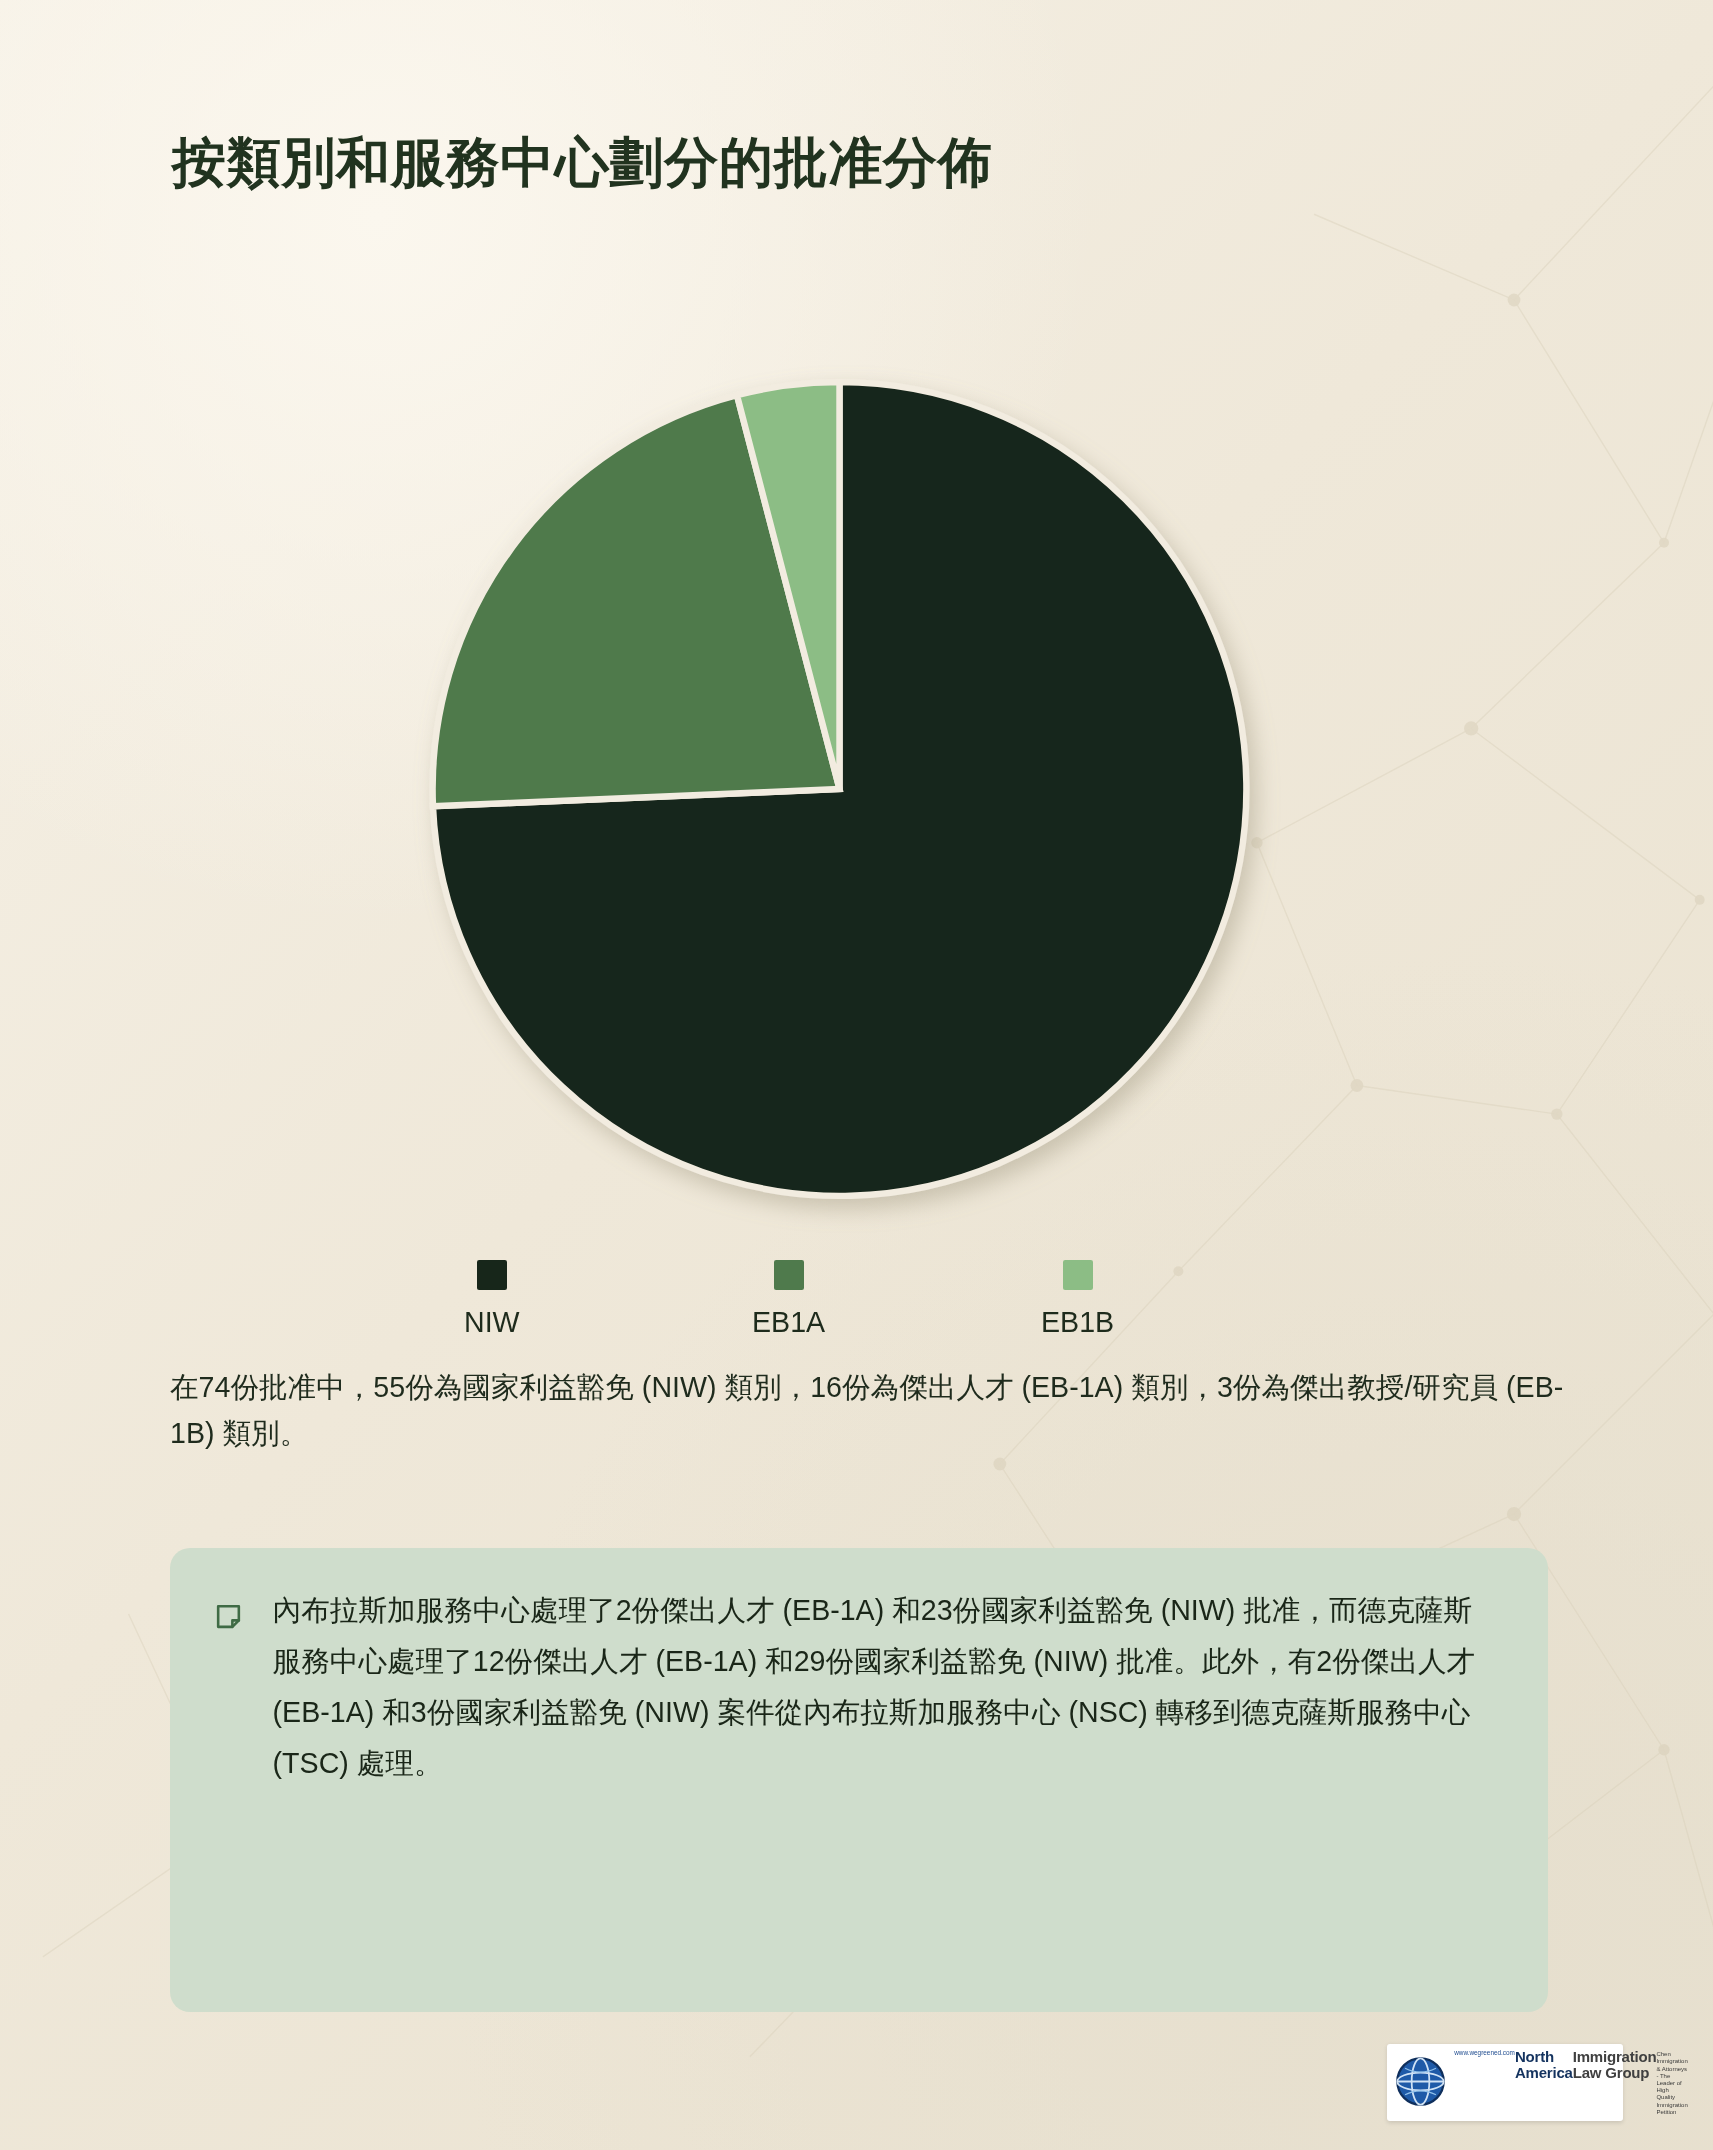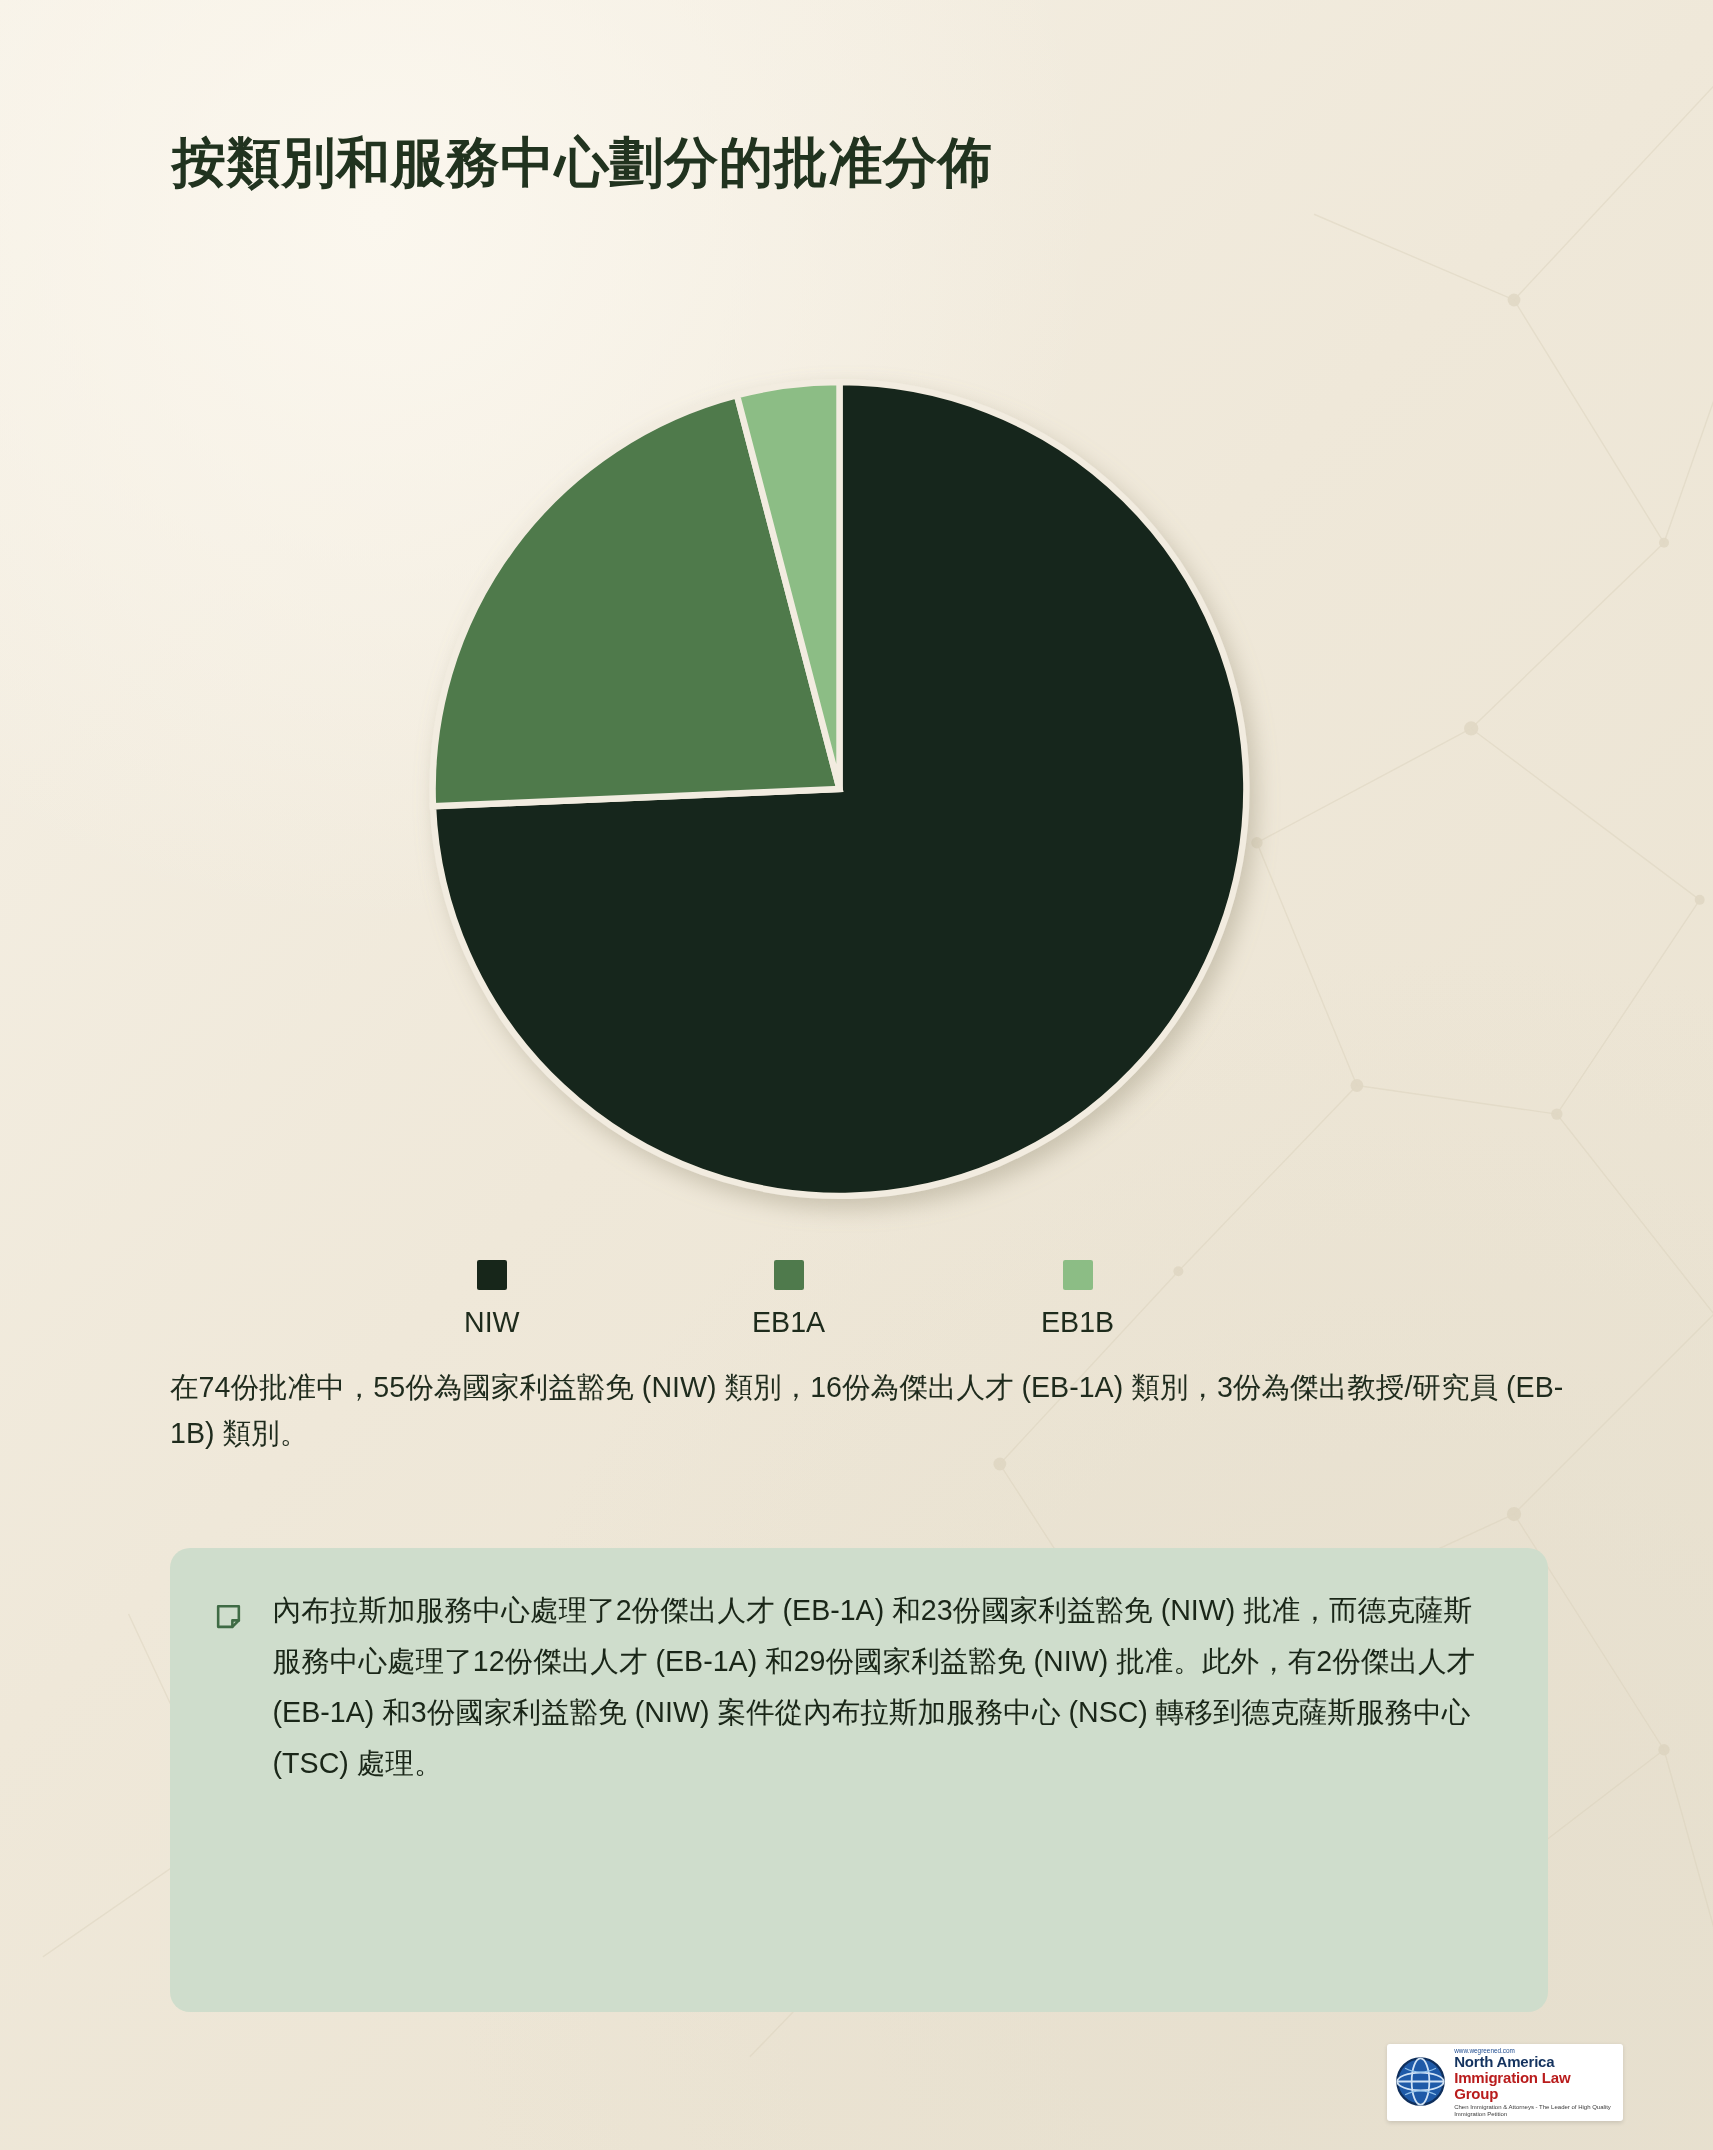--- a/index.html
+++ b/index.html
@@ -122,24 +122,24 @@
     height: 77px;
     background: #ffffff;
     border-radius: 2.9px;
     display: flex;
     align-items: center;
     padding: 5.7px 7.1px;
     gap: 7.1px;
     box-shadow: 0 1.4px 4.3px rgba(0,0,0,0.12);
   }
   #logo .globe { flex: 0 0 auto; }
-  #logo .logo-text { display: flex; flex-direction: column; justify-content: center; }
+  #logo .logo-text { display: flex; flex-direction: row; justify-content: center; }
   #logo .logo-url { font-size: 6.4px; color: #1e4b8f; line-height: 1.1; }
   #logo .logo-name1 { font-size: 15px; font-weight: bold; color: #14335f; line-height: 1.05; letter-spacing: -0.2px; }
-  #logo .logo-name2 { font-size: 15px; font-weight: bold; color: #b91c1c; line-height: 1.05; letter-spacing: -0.2px; }
+  #logo .logo-name2 { font-size: 15px; font-weight: bold; color: #404040; line-height: 1.05; letter-spacing: -0.2px; }
   #logo .logo-tag { font-size: 6px; color: #3a3a3a; line-height: 1.2; margin-top: 2.1px; }
 </style>
 </head>
 <body>
 
 <div id="bg-layer">
   <svg id="bg-net" viewBox="0 0 2400 3012" preserveAspectRatio="none">
     <g stroke="#d8cfb9" stroke-width="2" fill="none" opacity="0.85">
       <path d="M2400 120 L2120 420 L2330 760 L2060 1020 L2380 1260"></path>
       <path d="M2120 420 L1840 300"></path>

